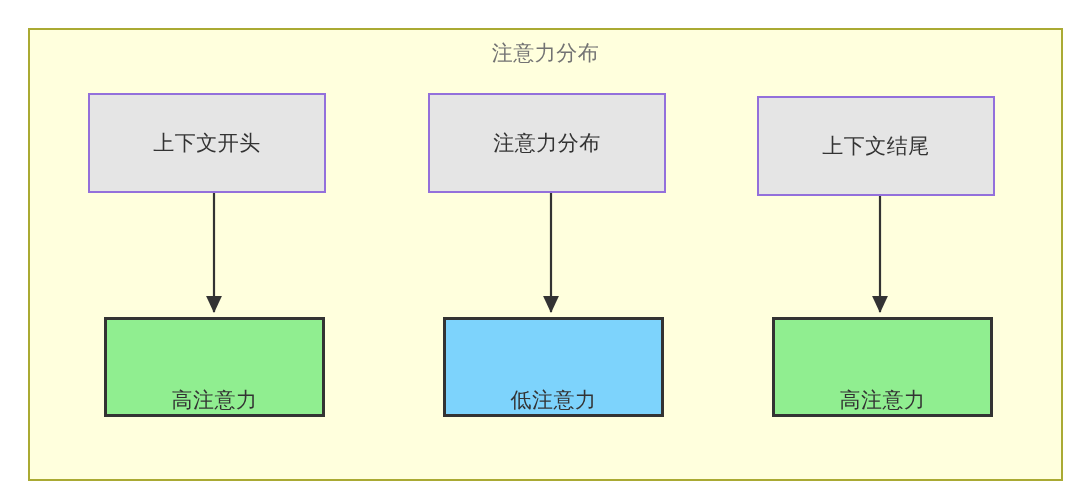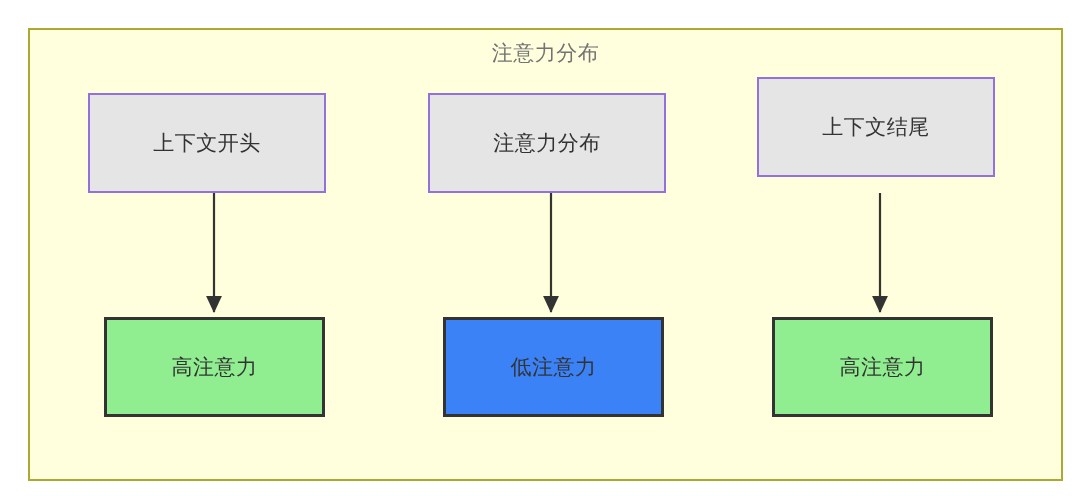--- a/index.html
+++ b/index.html
@@ -63,34 +63,35 @@
     background: #e5e5e5;
     border: 2px solid #9370db;
     width: 238px;
     height: 100px;
   }
 
   .node.attn {
     width: 221px;
     height: 100px;
     border: 3px solid #333333;
+    align-items: flex-end;
   }
 
   .node.attn.high {
     background: #90ee90;
   }
 
   .node.attn.low {
-    background: #3b82f6;
+    background: #7dd3fc;
   }
 
   
   .col1-top { left: 88px;  top: 93px; }
   .col2-top { left: 428px; top: 93px; }
-  .col3-top { left: 757px; top: 77px; text-align: center; }
+  .col3-top { left: 757px; top: 96px; text-align: center; }
 
   .col1-bot { left: 104px; top: 317px; }
   .col2-bot { left: 443px; top: 317px; }
   .col3-bot { left: 772px; top: 317px; }
 
   
   .edges {
     position: absolute;
     left: 0;
     top: 0;

